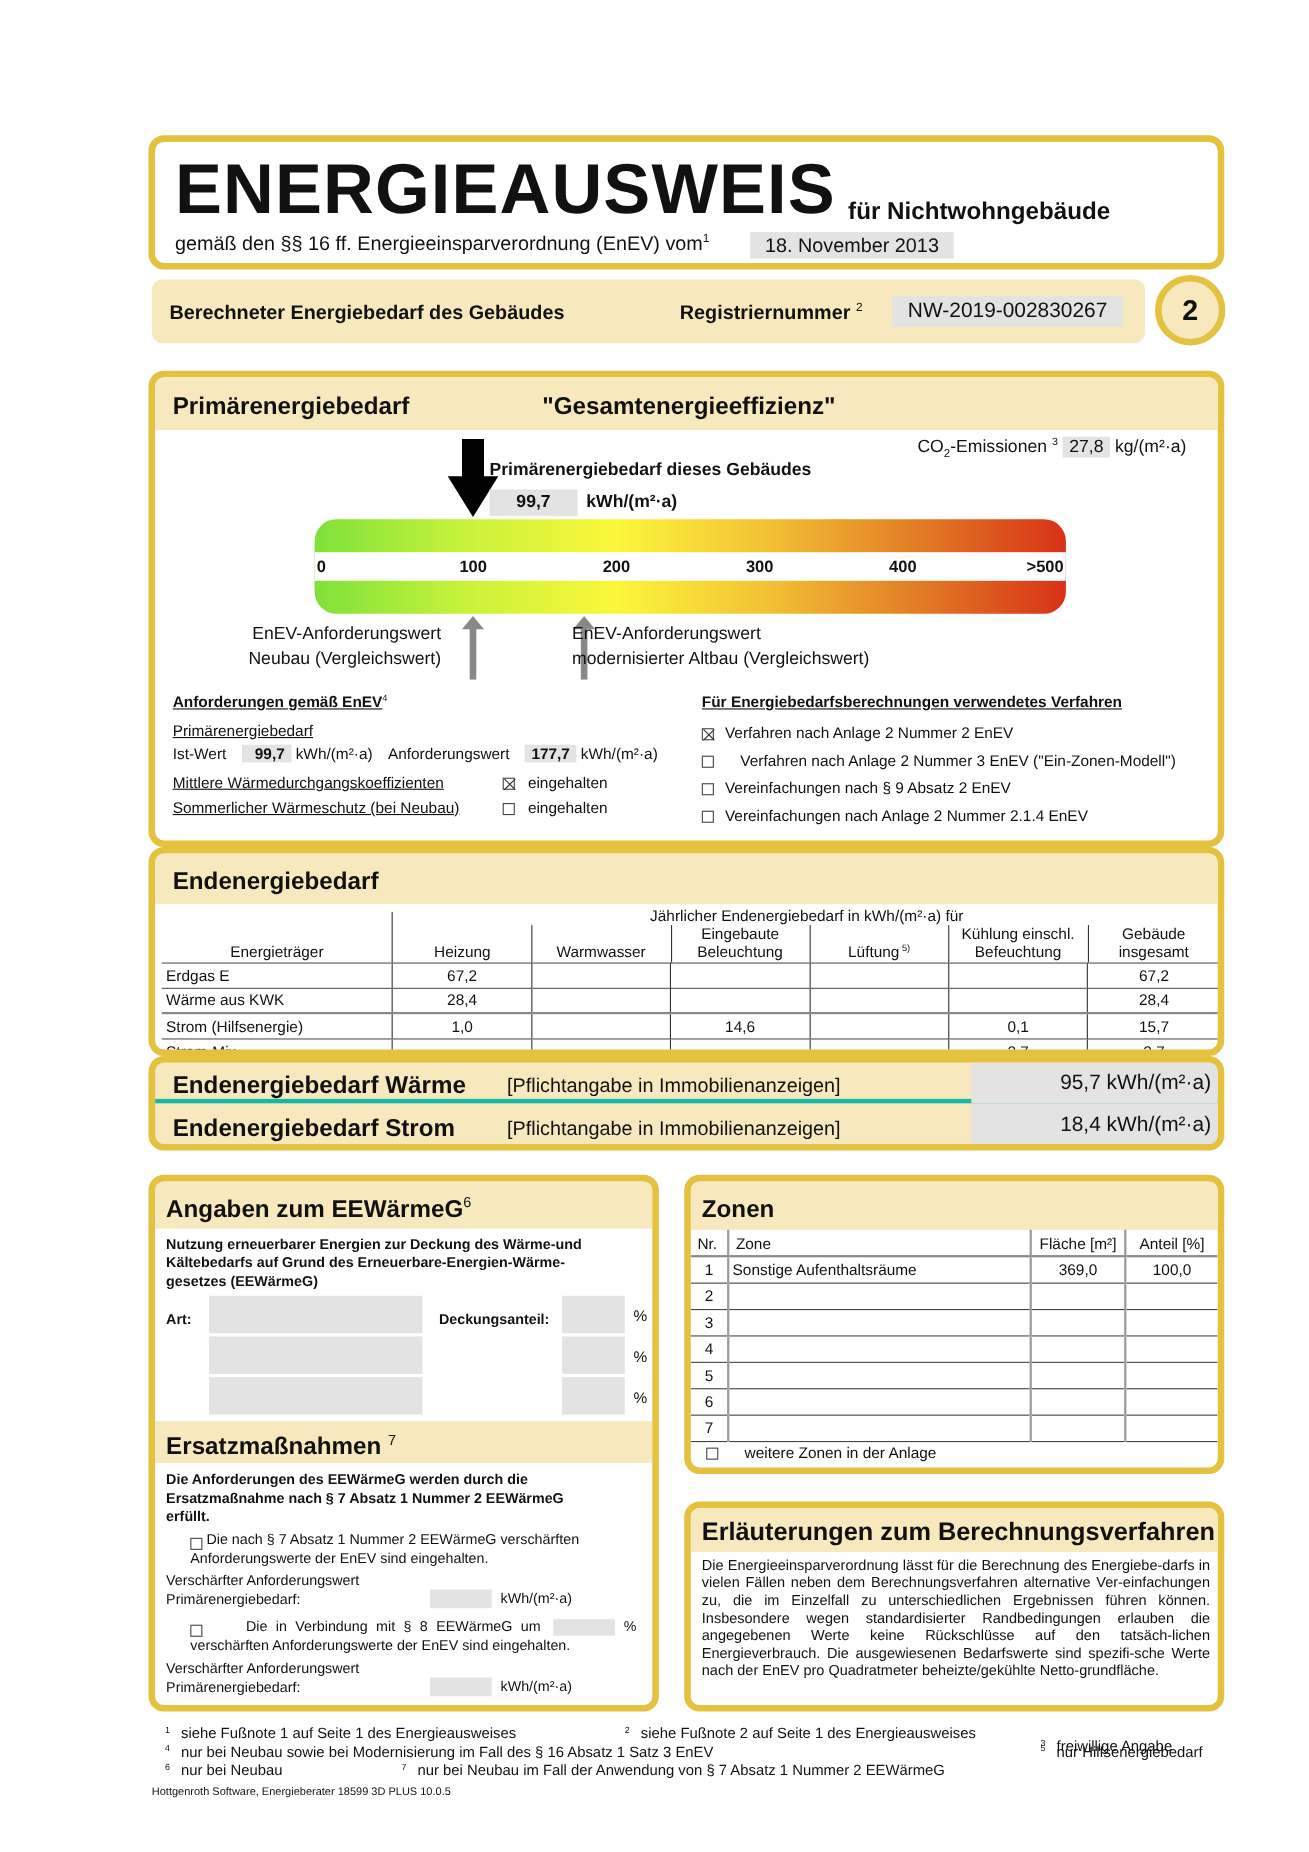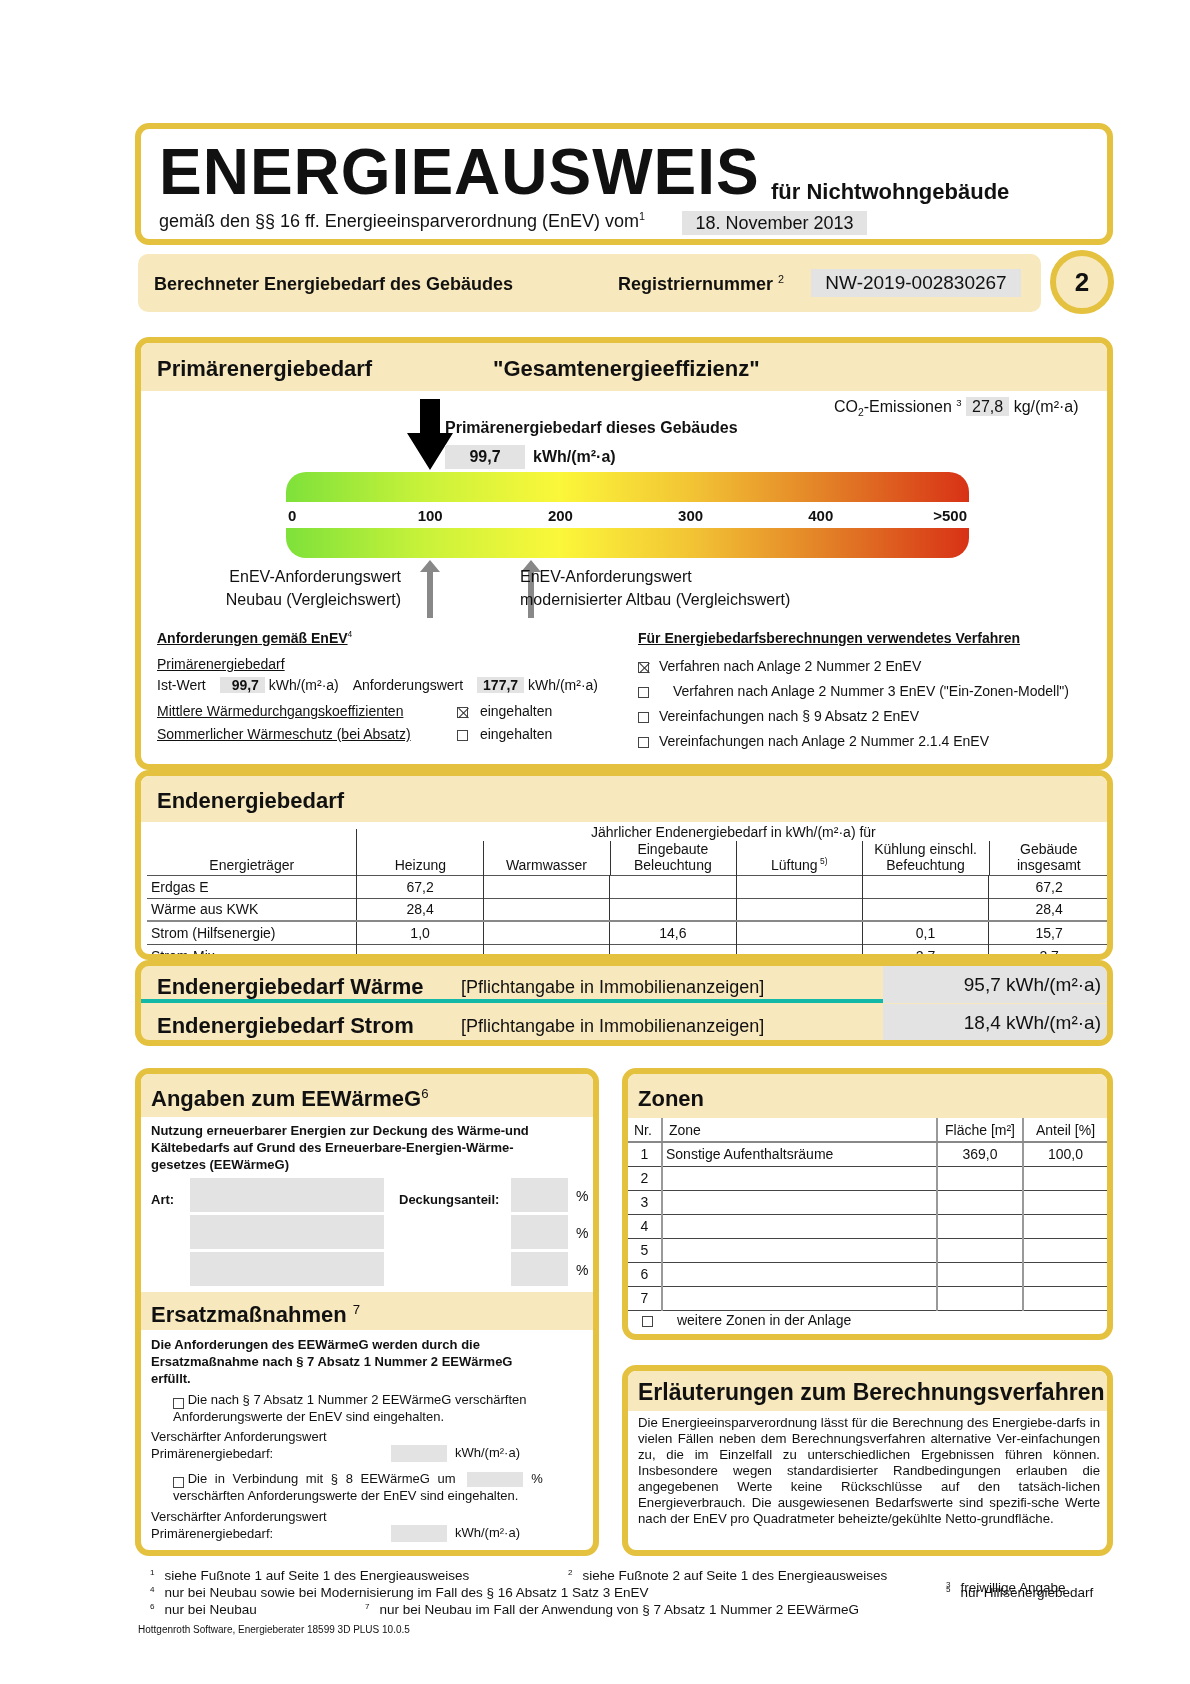--- a/index.html
+++ b/index.html
@@ -121,21 +121,21 @@
       <span>kWh/(m²·a)</span>
     </div>
     <div style="margin-top:10px; position:relative; height:18px;">
       <span class="u">Mittlere Wärmedurchgangskoeffizienten</span>
       <span class="abs" style="left:300px; top:0; white-space:nowrap;">
         <span class="cb checked" id="cb-u"></span>
         <span style="margin-left:8px;">eingehalten</span>
       </span>
     </div>
     <div style="margin-top:5px; position:relative; height:18px;">
-      <span class="u">Sommerlicher Wärmeschutz (bei Absatz)</span>
+      <span class="u">Sommerlicher Wärmeschutz (bei Neubau)</span>
       <span class="abs" style="left:300px; top:0; white-space:nowrap;">
         <span class="cb" id="cb-summer"></span>
         <span style="margin-left:8px;">eingehalten</span>
       </span>
     </div>
   </div>
 
   <div class="abs" style="left:497px; top:287px; font-size:14px;">
     <div class="u" style="font-weight:bold;">Für Energiebedarfsberechnungen verwendetes Verfahren</div>
     <div id="methods-list" style="margin-top:12px;">
@@ -251,21 +251,21 @@
   </div>
   <div class="abs" style="left:10px; top:354px; font-size:13px; line-height:17px;">
     <div>Verschärfter Anforderungswert</div>
     <div>Primärenergiebedarf:</div>
   </div>
   <div class="abs grey" style="left:250px; top:371px; width:56px; height:17px;"></div>
   <div class="abs" style="left:314px; top:371px; font-size:13px;">kWh/(m²·a)</div>
 
   <div class="abs" style="left:10px; top:396px; width:430px; font-size:13px; line-height:17px; padding-left:22px;">
     <span class="cb abs" id="cb-ersatz2" style="left:0; top:3px;"></span>
-    <span style="word-spacing:4px;">Die in Verbindung mit § 8 EEWärmeG um</span>
+    <span style="word-spacing:4px;margin-left:36px;">Die in Verbindung mit § 8 EEWärmeG um</span>
     <span class="grey" style="display:inline-block; width:56px; height:15px; vertical-align:middle; margin:0 8px;"></span><span>%</span>
     <div>verschärften Anforderungswerte der EnEV sind eingehalten.</div>
   </div>
   <div class="abs" style="left:10px; top:434px; font-size:13px; line-height:17px;">
     <div>Verschärfter Anforderungswert</div>
     <div>Primärenergiebedarf:</div>
   </div>
   <div class="abs grey" style="left:250px; top:451px; width:56px; height:17px;"></div>
   <div class="abs" style="left:314px; top:451px; font-size:13px;">kWh/(m²·a)</div>
 </div>

